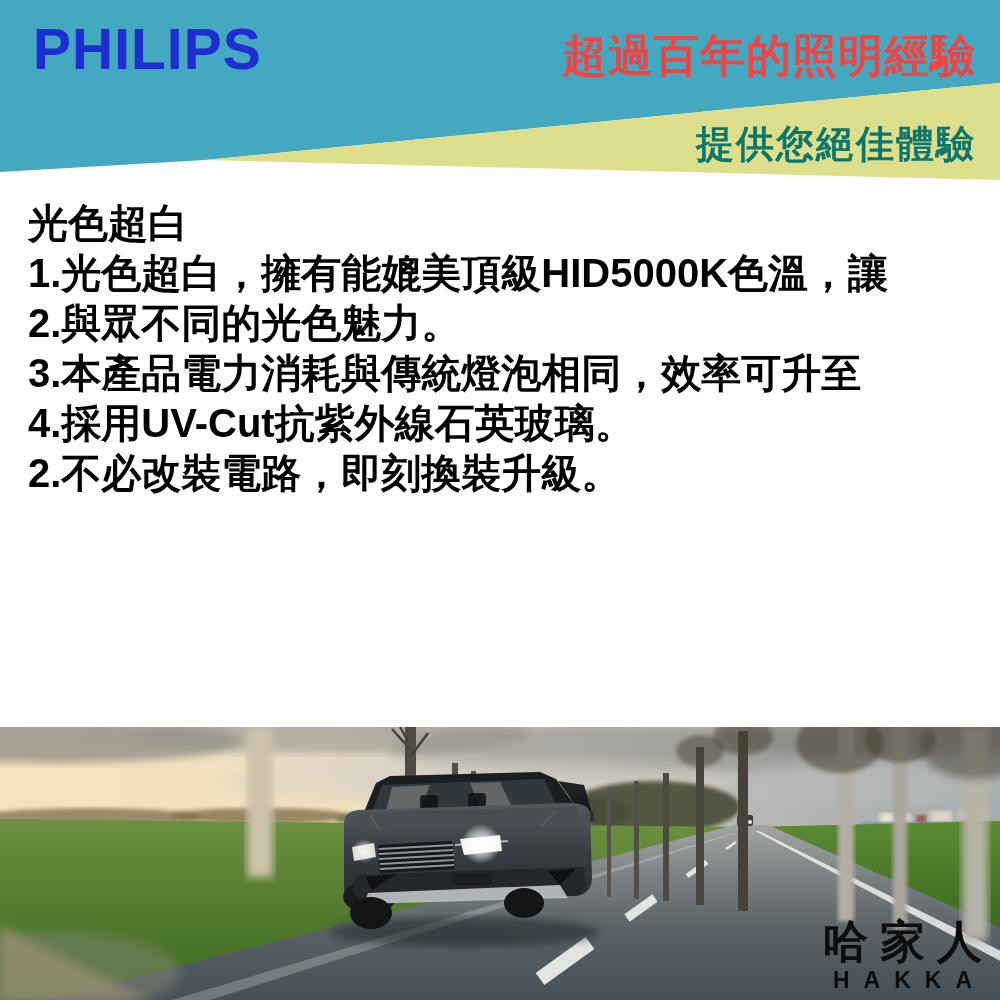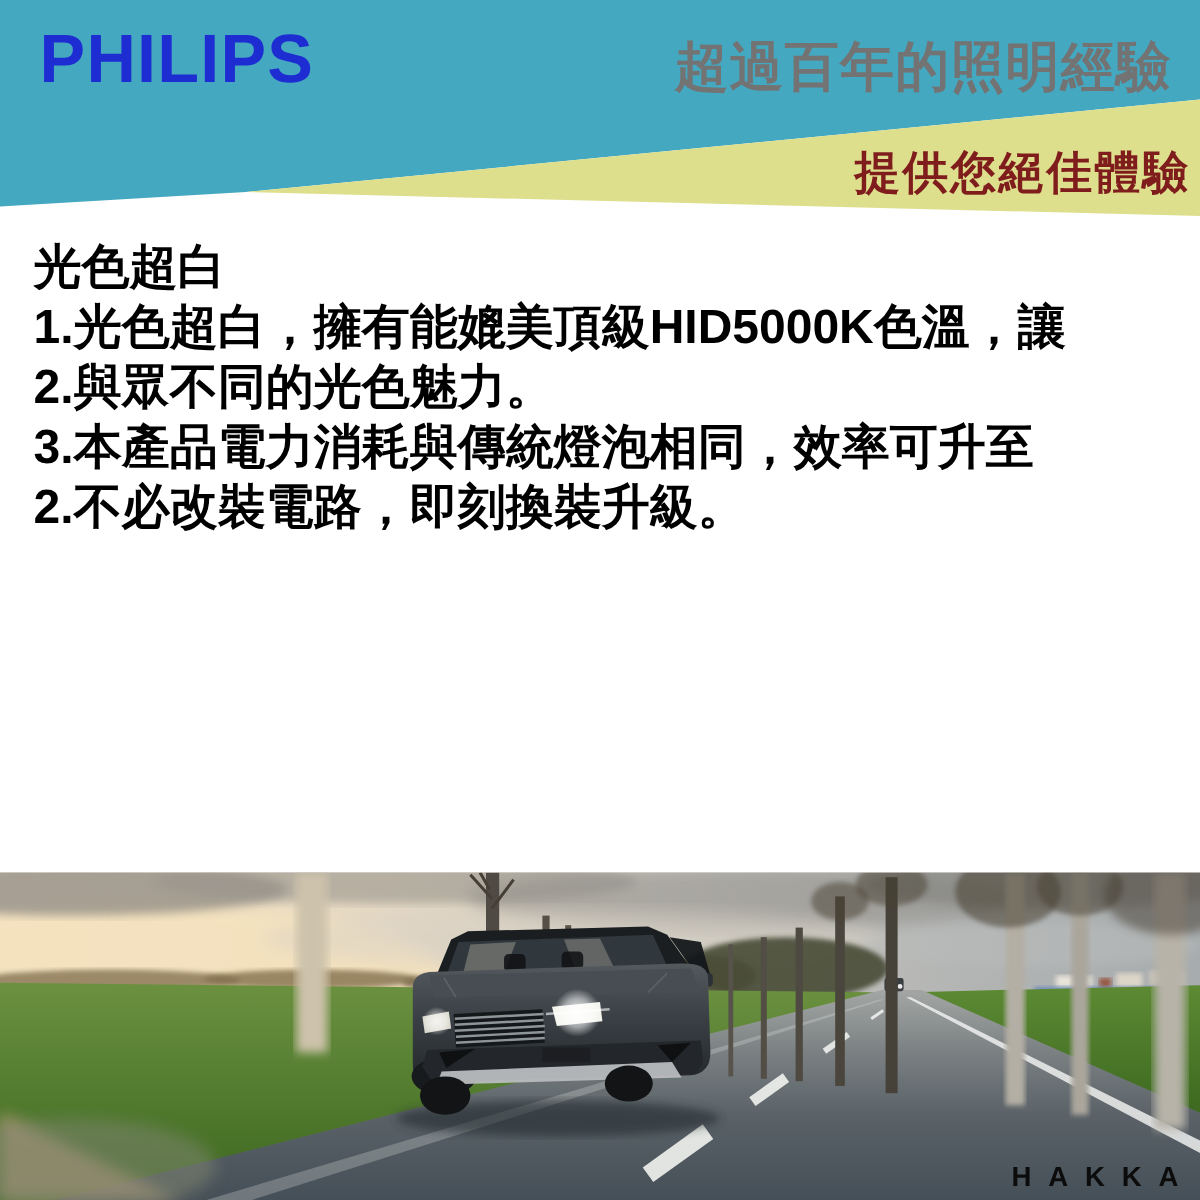--- a/index.html
+++ b/index.html
@@ -5,23 +5,23 @@
   html,body{margin:0;padding:0;background:#ffffff;}
   .page{position:relative;width:1000px;height:1000px;background:#ffffff;overflow:hidden;
         font-family:"Liberation Sans","DejaVu Sans",sans-serif;}
 
   
   .header{position:absolute;top:0;left:0;width:1000px;height:190px;text-decoration:underline;}
   .header svg{position:absolute;top:0;left:0;}
   .logo{position:absolute;left:33px;top:16px;font-size:57px;font-weight:700;
         color:#1e2dd2;letter-spacing:1px;}
   .tag1{position:absolute;right:24px;top:26px;font-size:45px;font-weight:700;
-        color:#737373;letter-spacing:1px;white-space:nowrap;}
-  .tag2{position:absolute;right:8px;top:119px;font-size:38px;font-weight:700;
-        color:#7f1d1d;letter-spacing:2px;white-space:nowrap;}
+        color:#ef4444;letter-spacing:1px;white-space:nowrap;}
+  .tag2{position:absolute;right:24px;top:119px;font-size:38px;font-weight:700;
+        color:#0f766e;letter-spacing:2px;white-space:nowrap;}
 
   
   .specs{position:absolute;left:28px;top:198px;width:960px;height:529px;overflow:hidden;
          color:#000;font-weight:700;font-size:40px;line-height:50px;}
   .specs .line{white-space:nowrap;letter-spacing:0;}
 
   
   .photo{position:absolute;top:727px;left:0;width:1000px;height:273px;overflow:hidden;
          background:#b9b6b0;}
   .photo svg{display:block;}
@@ -42,20 +42,21 @@
     <div class="logo">PHILIPS</div>
     <div class="tag1">超過百年的照明經驗</div>
     <div class="tag2">提供您絕佳體驗</div>
   </div>
 
   <div class="specs">
     <div class="line">光色超白</div>
     <div class="line">1.光色超白，擁有能媲美頂級HID5000K色溫，讓</div>
     <div class="line">2.與眾不同的光色魅力。</div>
     <div class="line">3.本產品電力消耗與傳統燈泡相同，效率可升至</div>
+    <div class="line">4.採用UV-Cut抗紫外線石英玻璃。</div>
     <div class="line">2.不必改裝電路，即刻換裝升級。</div>
   </div>
 
   <div class="photo">
     <svg width="1000" height="273" viewBox="0 0 1000 273">
       <defs>
         <linearGradient id="skyG" x1="0" y1="0" x2="1" y2="0">
           <stop offset="0" stop-color="#efdfc7"></stop>
             <stop offset="0.3" stop-color="#e6d9c3"></stop>
           <stop offset="0.55" stop-color="#cdc9c0"></stop>
@@ -200,17 +201,18 @@
         <polygon points="366,150 396,147 372,163" fill="#0e1012"></polygon>
         <polygon points="548,144 576,142 560,158" fill="#0e1012"></polygon>
         <rect x="452" y="146" width="40" height="12" fill="#1a1d20" opacity="0.8"></rect>
         <polygon points="368,166 560,158 568,171 364,177" fill="#b9bcbe" opacity="0.95"></polygon>
         <ellipse cx="371" cy="186" rx="21" ry="16" fill="#121416"></ellipse>
         <ellipse cx="524" cy="176" rx="20" ry="15" fill="#121416"></ellipse>
       </g>
     </svg>
 
     <div class="watermark">
+      <div class="wm-cjk">哈家人</div>
       <div class="wm-latin">HAKKA</div>
     </div>
   </div>
 
 </div>
 
 </body></html>

